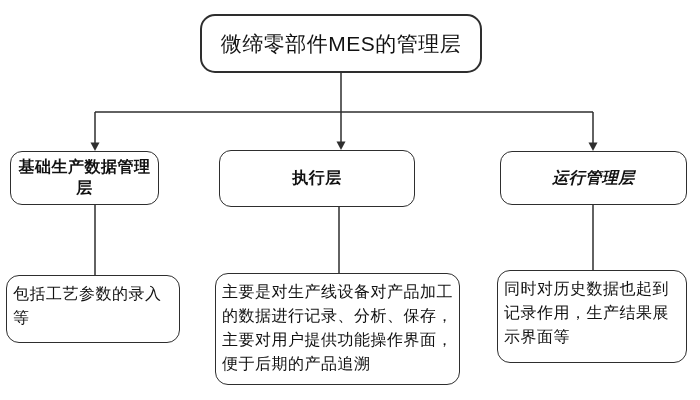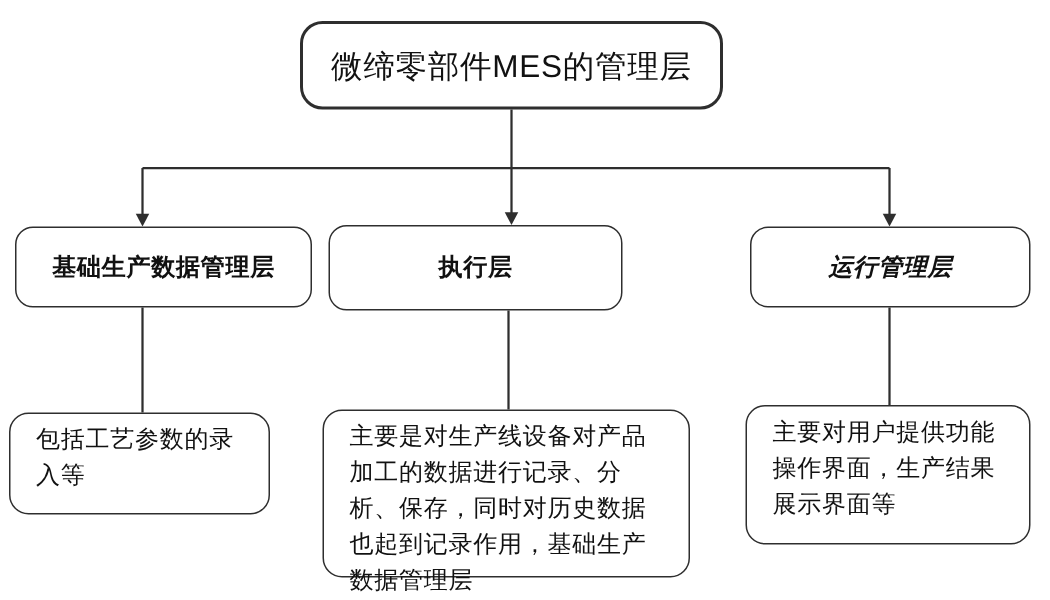--- a/index.html
+++ b/index.html
@@ -39,32 +39,32 @@
     border-radius: 15px;
     font-size: 21px;
     font-weight: normal;
     letter-spacing: 0.5px;
   }
   .node-branch {
     font-size: 16px;
     font-weight: bold;
     letter-spacing: 0.5px;
   }
-  .node-branch-1 { left: 10px;  top: 151px; width: 198px; height: 54px; }
+  .node-branch-1 { left: 10px;  top: 151px; width: 149px; height: 54px; }
   .node-branch-2 { left: 219px; top: 150px; width: 196px; height: 57px; }
   .node-branch-3 { left: 500px; top: 151px; width: 187px; height: 54px; font-style: italic; }
   .node-desc {
     font-size: 16px;
     font-weight: normal;
     letter-spacing: 0.5px;
     line-height: 1.5;
     align-items: flex-start;
     justify-content: flex-start;
     text-align: left;
-    padding: 6px 17px;
+    padding: 6px 6px;
     border-radius: 13px;
   }
   .node-desc-1 { left: 6px;   top: 275px; width: 174px; height: 68px; }
   .node-desc-2 { left: 215px; top: 273px; width: 245px; height: 112px; }
   .node-desc-3 { left: 497px; top: 270px; width: 190px; height: 93px; }
 </style>
 </head>
 <body>
 
 <div class="canvas">
@@ -100,20 +100,20 @@
 
   <div class="node node-branch node-branch-3">
     <span>运行管理层</span>
   </div>
 
   <div class="node node-desc node-desc-1">
     <span>包括工艺参数的录入等</span>
   </div>
 
   <div class="node node-desc node-desc-2">
-    <span>主要是对生产线设备对产品加工的数据进行记录、分析、保存，同时对历史数据也起到记录作用，基础生产数据管理层</span>
+    <span>主要是对生产线设备对产品加工的数据进行记录、分析、保存，主要对用户提供功能操作界面，便于后期的产品追溯</span>
   </div>
 
   <div class="node node-desc node-desc-3">
-    <span>主要对用户提供功能操作界面，生产结果展示界面等</span>
+    <span>同时对历史数据也起到记录作用，生产结果展示界面等</span>
   </div>
 
 </div>
 
 </body></html>

